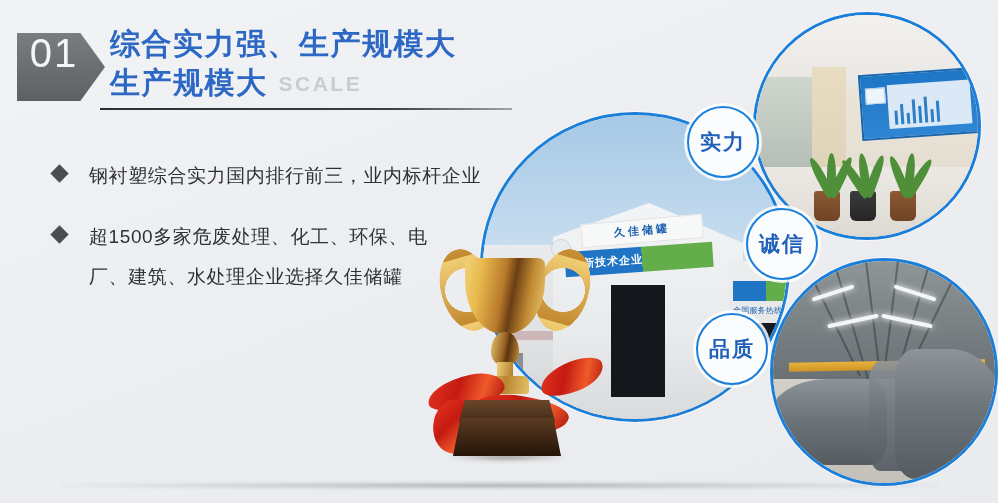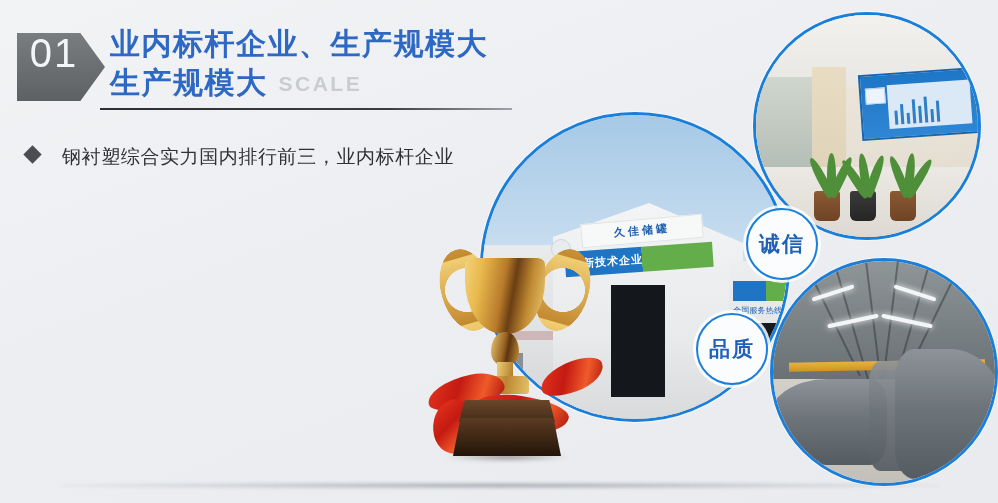--- a/index.html
+++ b/index.html
@@ -36,21 +36,21 @@
   }
   .title-line .scale{
     color:#c9ccd0;font-size:21px;font-weight:700;letter-spacing:2.5px;
     margin-left:11px;vertical-align:2px;
   }
   .title-rule{
     position:absolute;left:100px;top:108px;width:412px;height:2px;
     background:linear-gradient(90deg,#2c2f33 0%,#3a3d42 70%,#9fa3a8 100%);
   }
   
-  .bullets{position:absolute;left:0;top:137px;width:500px;}
+  .bullets{position:absolute;left:0;top:156px;width:500px;padding-left:27px;}
   .bullet{position:relative;padding-left:62px;margin-bottom:21px;}
   .bullet .dia{
     position:absolute;left:26px;top:11px;width:13px;height:13px;
     background:#4b4d52;transform:rotate(45deg);
   }
   .bullet .btext{
     color:#2f3135;font-size:19px;line-height:40px;letter-spacing:.6px;
     white-space:nowrap;font-weight:400;
   }
   
@@ -196,36 +196,41 @@
 <body>
 
 <div id="stage">
 
   <div class="badge-01">
     <span>01</span>
   </div>
 
   <div class="title-wrap">
     <div class="title-line">
-      <span>业内标杆企业、生产规模大</span>
+      <span>综合实力强、生产规模大</span>
     </div>
     <div class="title-line">
       <span>生产规模大</span><span class="scale">SCALE</span>
     </div>
   </div>
   <div class="title-rule"></div>
 
   <div class="bullets">
 
     <div class="bullet">
       <span class="dia"></span>
       <div class="btext">钢衬塑综合实力国内排行前三，业内标杆企业</div>
     </div>
 
 
+    <div class="bullet">
+      <span class="dia"></span>
+      <div class="btext">超1500多家危废处理、化工、环保、电</div>
+      <div class="btext">厂、建筑、水处理企业选择久佳储罐</div>
+    </div>
 
   </div>
 
   <div class="cluster">
 
     <div class="circ circ-main">
       <div class="sky"></div>
       <div class="ground-main"></div>
       <div class="bld-left">
         <div class="stripe"></div>
@@ -294,20 +299,23 @@
       <i class="sh-light" style="left:54px;top:58px;width:52px;transform:rotate(-12deg)"></i>
       <i class="sh-light" style="left:120px;top:30px;width:44px;transform:rotate(18deg)"></i>
       <i class="sh-light" style="left:108px;top:58px;width:52px;transform:rotate(12deg)"></i>
       <div class="sh-crane"></div>
       <div class="sh-floor"></div>
       <div class="tank tank-l"></div>
       <div class="tank tank-r2"></div>
       <div class="tank tank-r"></div>
     </div>
 
+    <div class="pill pill-1">
+      <span>实力</span>
+    </div>
     <div class="pill pill-2">
       <span>诚信</span>
     </div>
     <div class="pill pill-3">
       <span>品质</span>
     </div>
 
     <div class="trophy">
       <div class="tr-handle l"></div>
       <div class="tr-handle r"></div>

